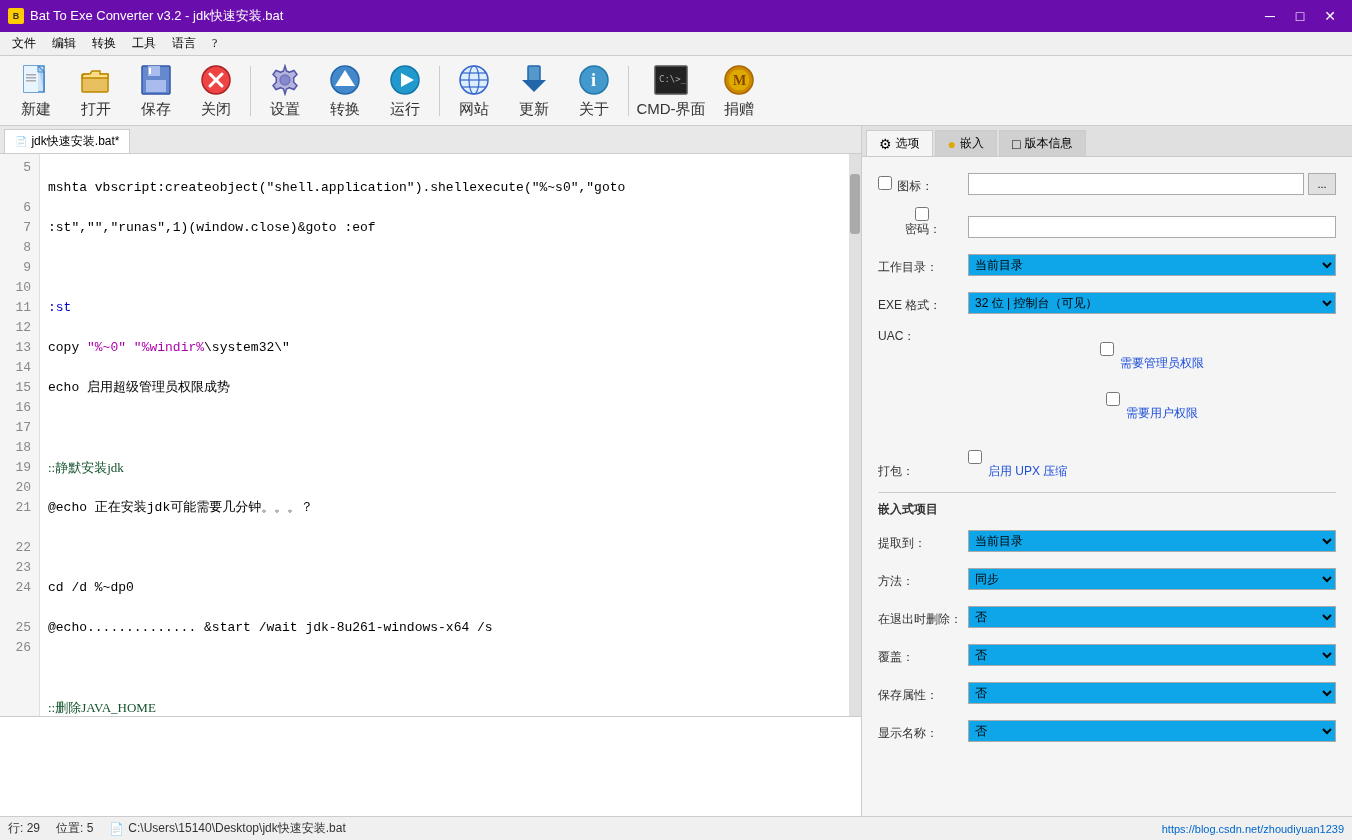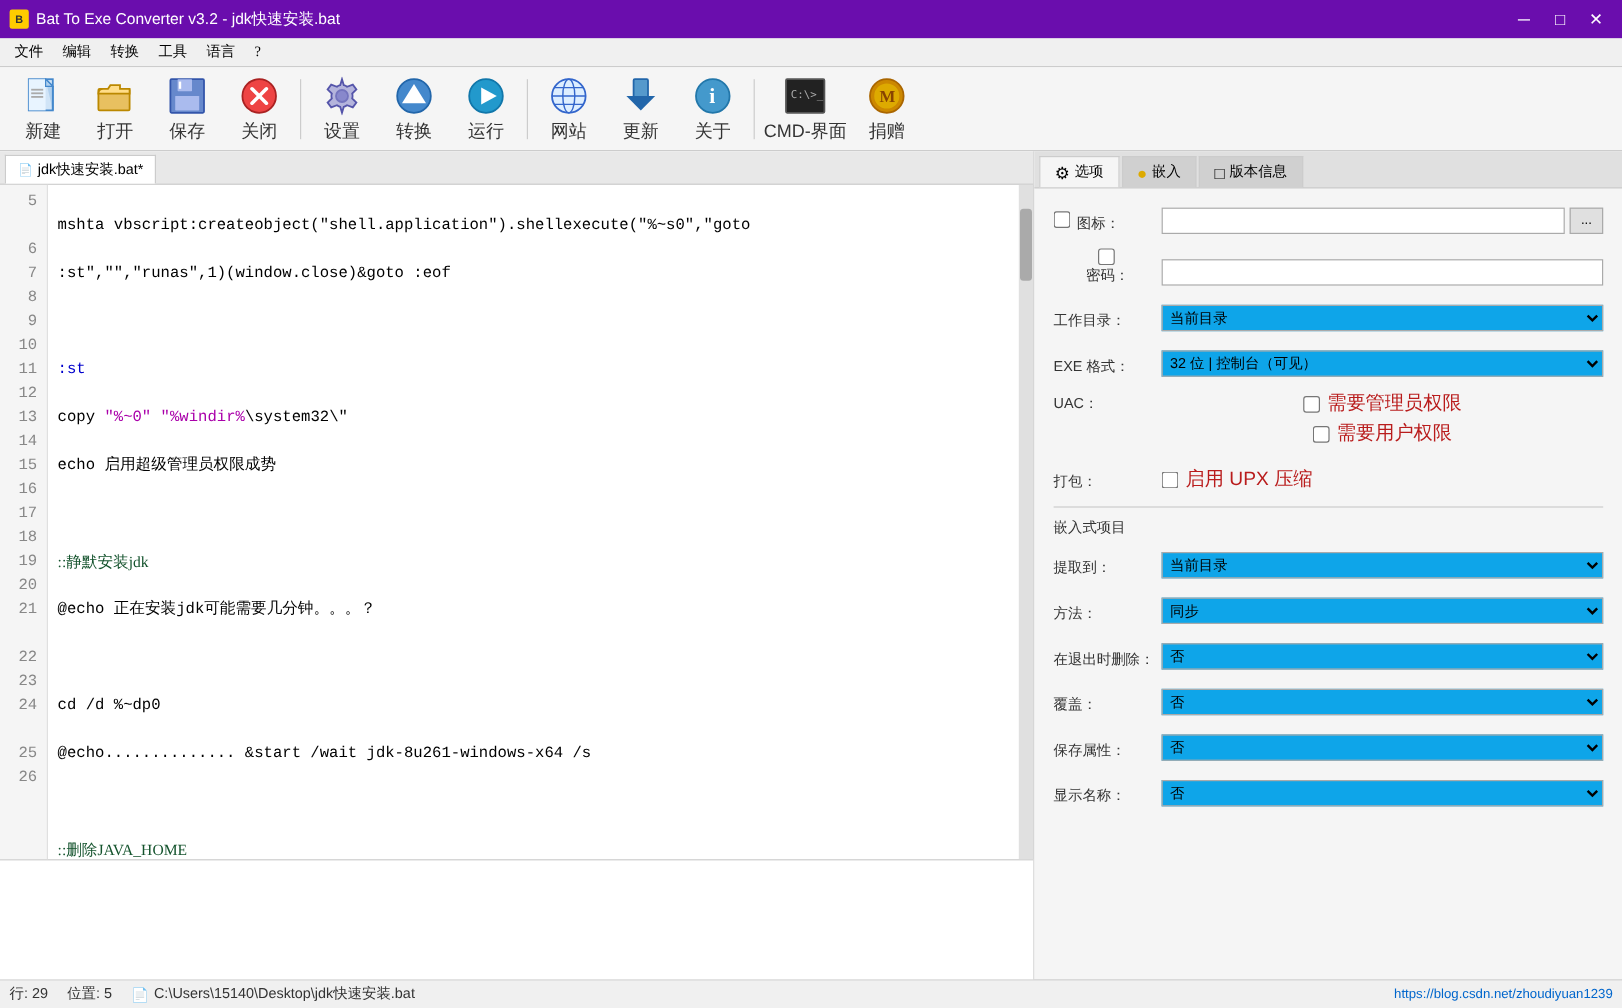--- a/index.html
+++ b/index.html
@@ -236,32 +236,32 @@
       width: 28px;
       height: 22px;
       border: 1px solid #aaa;
       background: #e0e0e0;
       cursor: pointer;
       font-size: 11px;
       display: flex;
       align-items: center;
       justify-content: center;
     }
-    .opt-checkbox-label { font-size: 16px; color: #b91c1c; }
+    .opt-checkbox-label { font-size: 12px; color: #1d4ed8; margin-top: 29px; }
 
     
     .uac-checks { display: flex; flex-direction: column; gap: 4px; }
     .uac-check-row { display: flex; align-items: center; gap: 4px; }
 
     
     .section-title {
       font-size: 12px;
       color: #333;
       margin: 8px 0 8px 0;
-      font-weight: normal;
+      font-weight: bold;
     }
 
     
     .status-bar {
       height: 24px;
       background: #f0f0f0;
       border-top: 1px solid #ccc;
       display: flex;
       align-items: center;
       padding: 0 8px;

